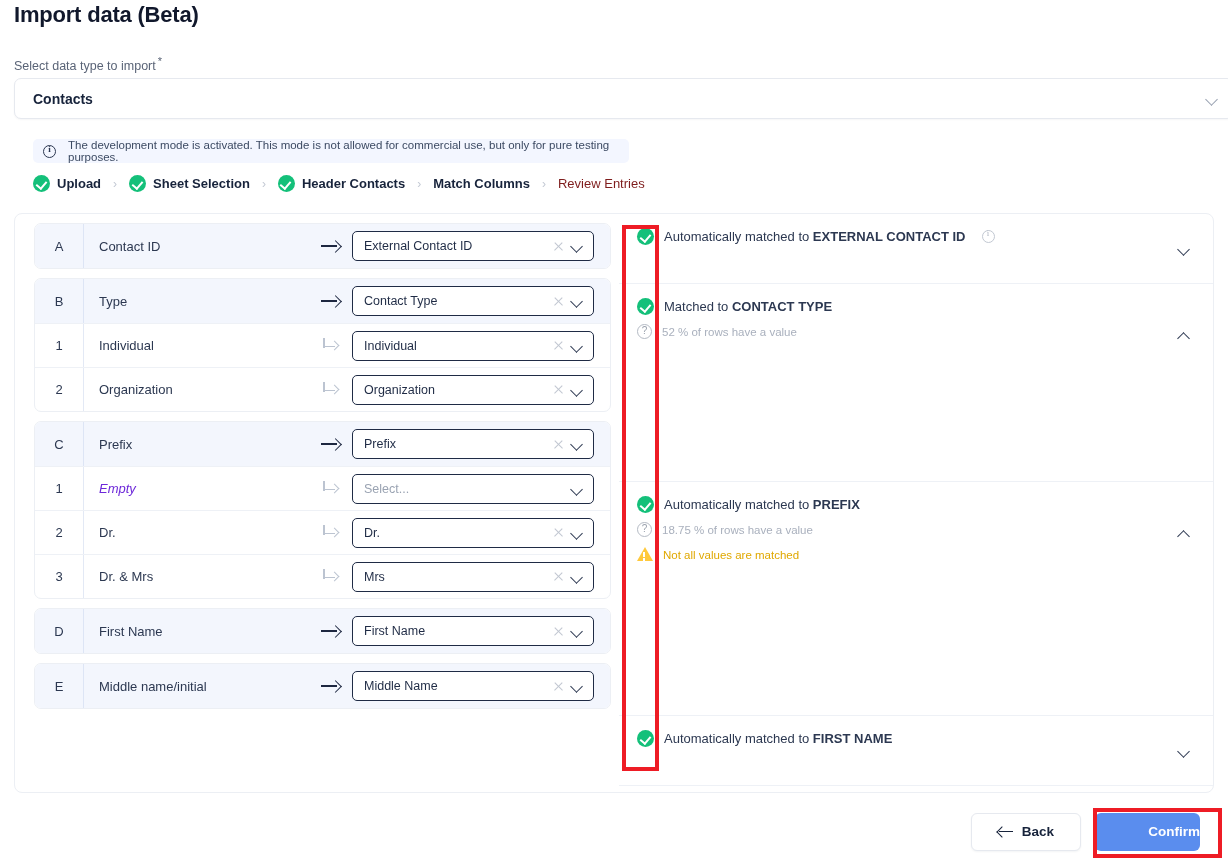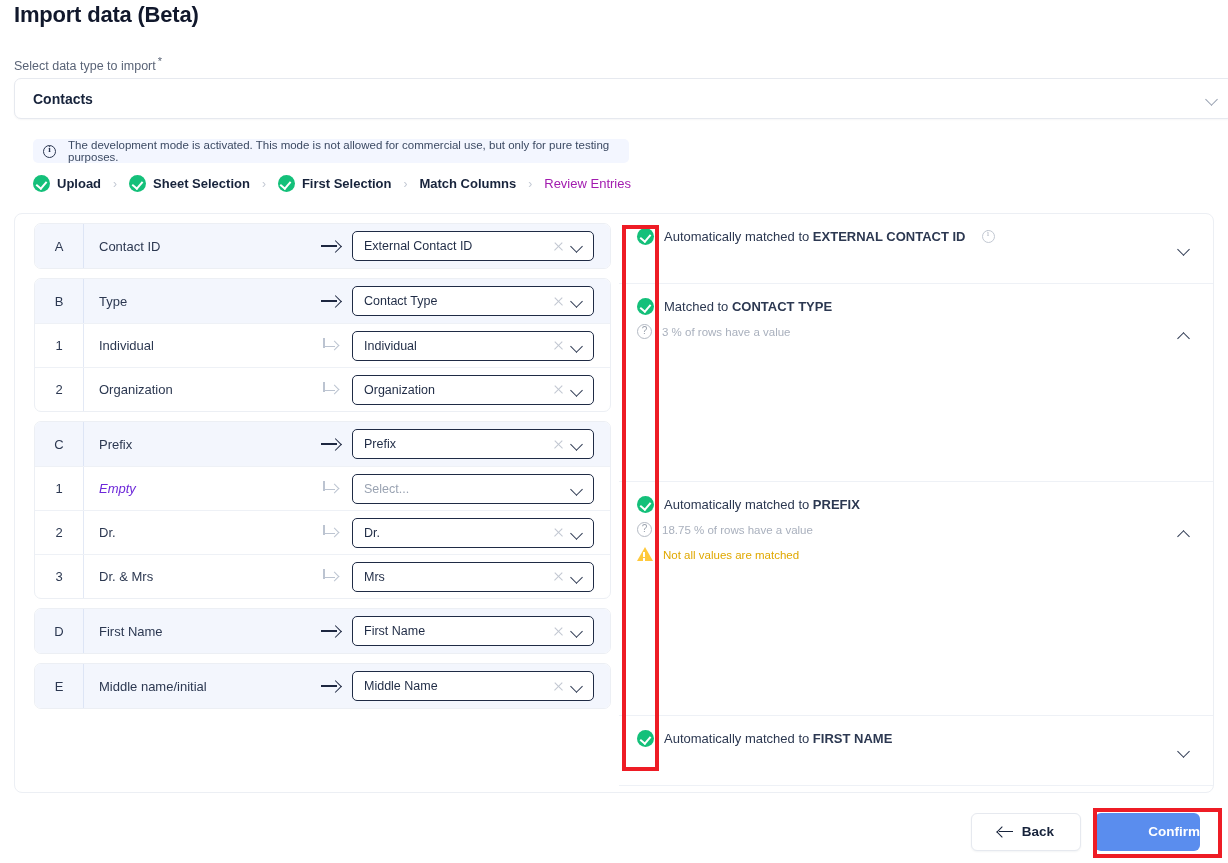--- a/index.html
+++ b/index.html
@@ -65,21 +65,21 @@
 
   
   .stepper {
     position: absolute; left: 33px; top: 175px;
     display: flex; align-items: center; gap: 9px;
     font-size: 13px;
   }
   .step { display: flex; align-items: center; gap: 7px; }
   .step-label { font-weight: bold; color: #17233b; white-space: nowrap; }
   .step.current .step-label { color: #17233b; }
-  .step.todo .step-label { color: #a21caf; font-weight: normal; }
+  .step.todo .step-label { color: #7f1d1d; font-weight: normal; }
   .step-sep { color: #c3c9d4; font-size: 12px; margin: 0 3px; }
   .check-circle {
     width: 17px; height: 17px; border-radius: 50%;
     background: #14c07a; position: relative; flex: none;
   }
   .check-circle::after{
     content:""; position:absolute; left:4.5px; top:4px;
     width:5px; height:8px; border-right:2px solid #fff; border-bottom:2px solid #fff;
     transform: rotate(40deg);
   }
@@ -251,21 +251,21 @@
         <span class="step-label">Upload</span>
       </div>
       <span class="step-sep">›</span>
       <div class="step done">
         <span class="check-circle"></span>
         <span class="step-label">Sheet Selection</span>
       </div>
       <span class="step-sep">›</span>
       <div class="step done">
         <span class="check-circle"></span>
-        <span class="step-label">First Selection</span>
+        <span class="step-label">Header Contacts</span>
       </div>
       <span class="step-sep">›</span>
       <div class="step current">
         <span class="step-label">Match Columns</span>
       </div>
       <span class="step-sep">›</span>
       <div class="step todo">
         <span class="step-label">Review Entries</span>
       </div>
     </div>
@@ -447,21 +447,21 @@
             </div>
           </div>
           <div class="statcard" style="height: 198px;">
             <div class="body">
               <div class="stat-line">
                 <span class="check-circle"></span>
                 <span class="stat-text"><span>Matched to </span><b>CONTACT TYPE</b></span>
               </div>
               <div class="stat-line">
                 <span class="q-circle"></span>
-                <span class="stat-sub">3 % of rows have a value</span>
+                <span class="stat-sub">52 % of rows have a value</span>
               </div>
             </div>
             <div class="stat-chev" style="height:104px">
               <span class="chev dark up"></span>
             </div>
           </div>
           <div class="statcard" style="height: 234px;">
             <div class="body">
               <div class="stat-line">
                 <span class="check-circle"></span>

